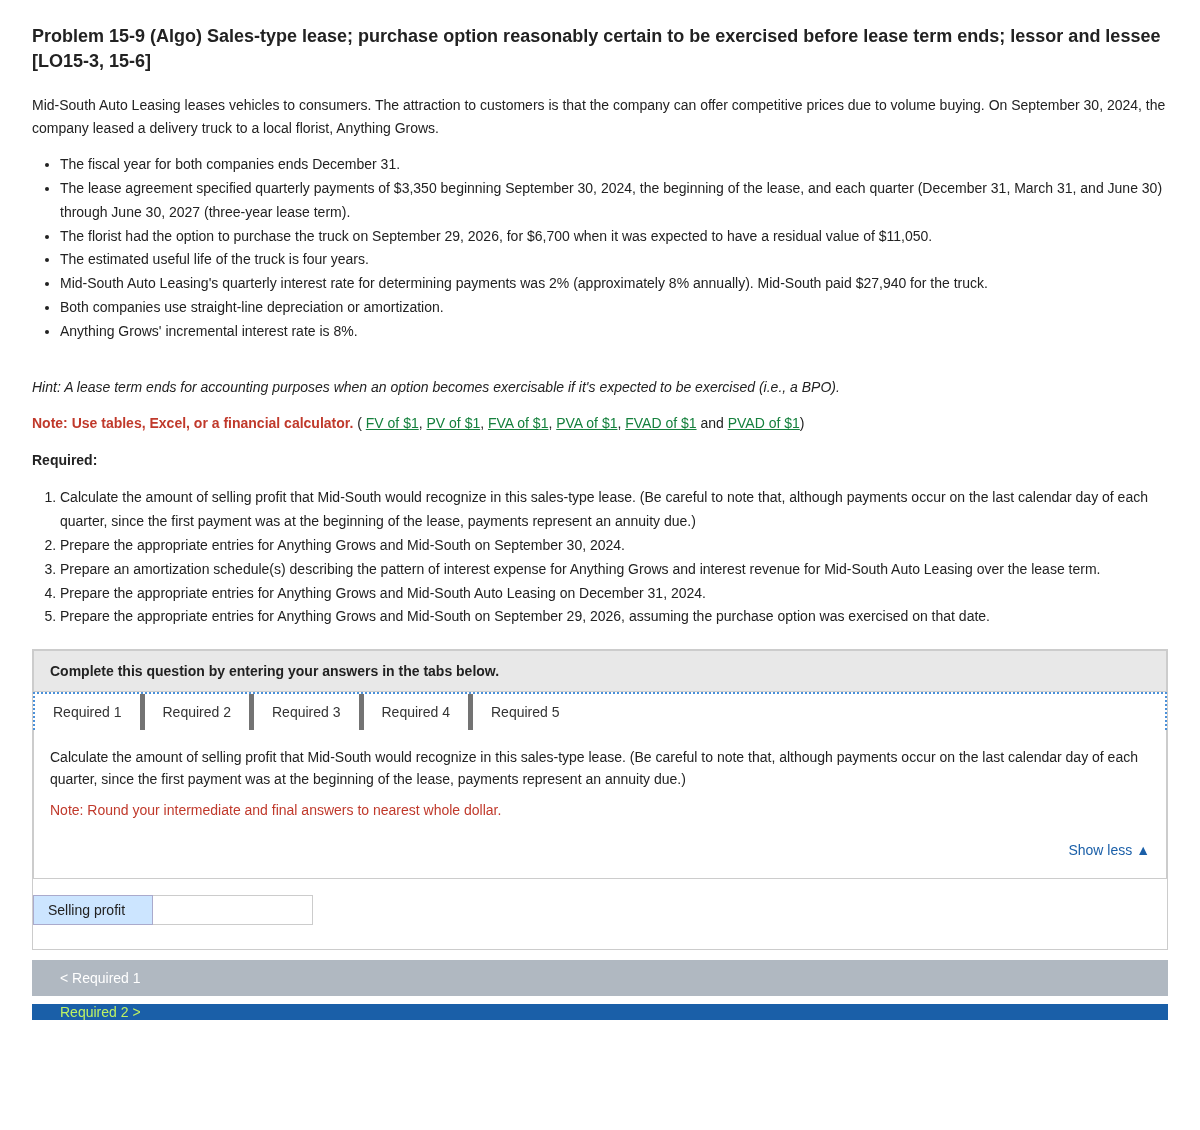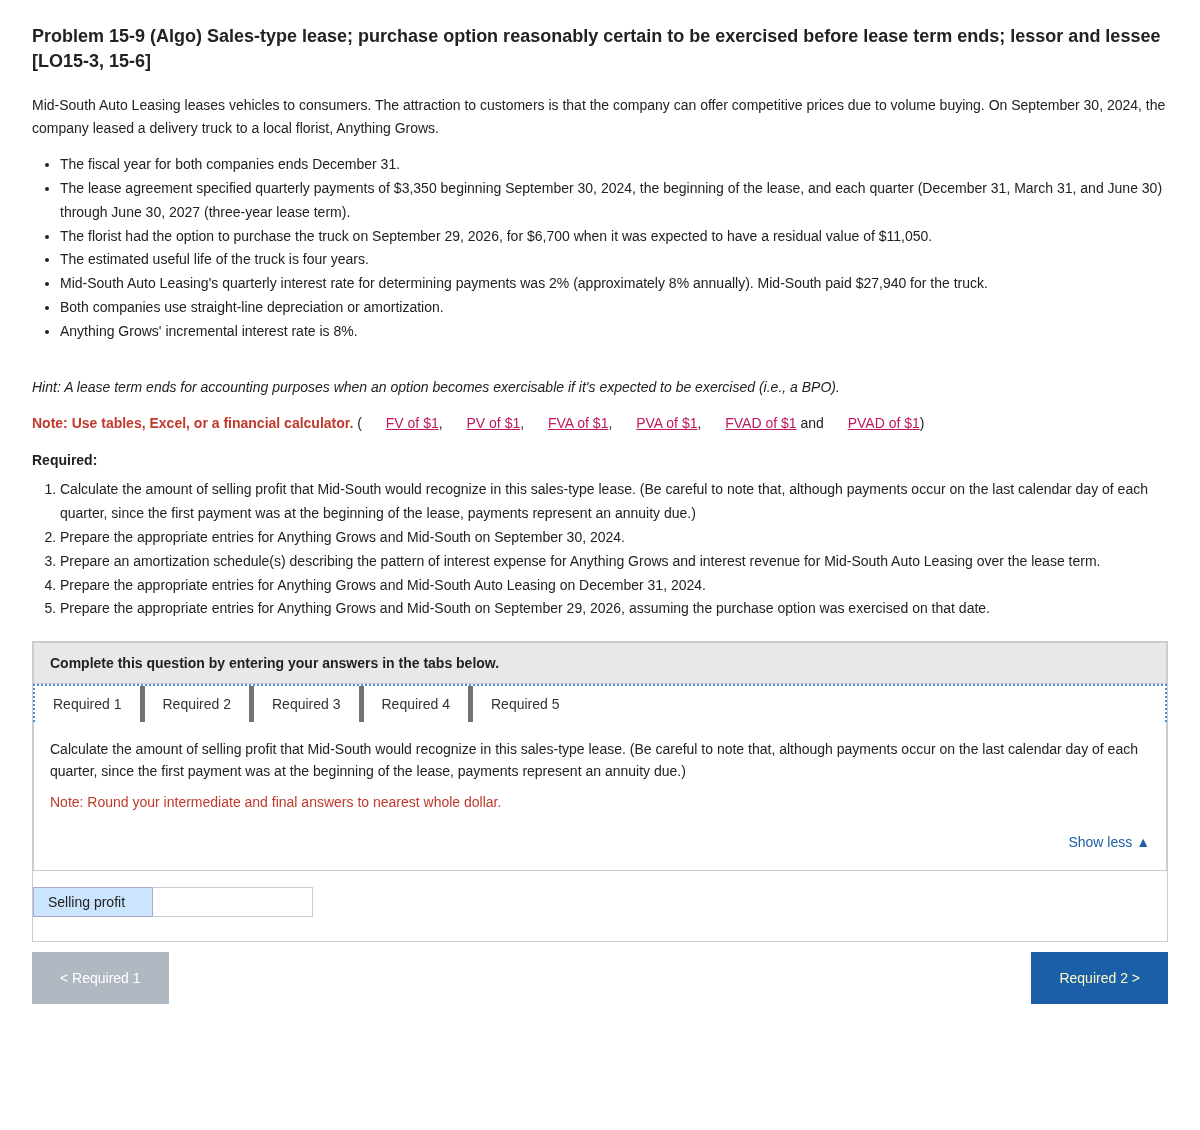--- a/index.html
+++ b/index.html
@@ -35,27 +35,26 @@
     }
     .note-bold {
       font-weight: bold;
       color: #c0392b;
     }
     .note-links {
       margin-bottom: 18px;
       line-height: 1.6;
     }
     .note-links a {
-      color: #be185d;
+      color: #15803d;
       text-decoration: underline;
-      margin-left: 20px;
     }
     .required-label {
       font-weight: bold;
-      margin-bottom: 10px;
+      margin-bottom: 18px;
     }
     .ordered-list {
       list-style: decimal;
       margin-left: 28px;
       margin-bottom: 20px;
       line-height: 1.7;
     }
     .complete-box {
       background: #e8e8e8;
       border: 1px solid #ccc;
@@ -122,40 +121,41 @@
     .selling-profit-input {
       border: 1px solid #ccc;
       border-left: none;
       padding: 6px 10px;
       font-size: 14px;
       width: 160px;
       outline: none;
     }
     .nav-buttons {
       display: flex;
-      justify-content: space-between;
+      justify-content: flex-start;
       gap: 8px;
       margin-top: 10px;
+      flex-direction: column;
     }
     .btn-prev {
       background: #b0b8c1;
       color: #fff;
       border: none;
       padding: 10px 28px;
       font-size: 14px;
       cursor: pointer;
       display: flex;
       align-items: center;
       gap: 6px;
     }
     .btn-next {
       background: #1a5fa8;
-      color: #fef9c3;
+      color: #bef264;
       border: none;
-      padding: 18px 28px;
+      padding: 0 28px;
       font-size: 14px;
       cursor: pointer;
       display: flex;
       align-items: center;
       gap: 6px;
     }
     .outer-wrapper {
       border: 1px solid #ccc;
       margin-top: 0;
     }

